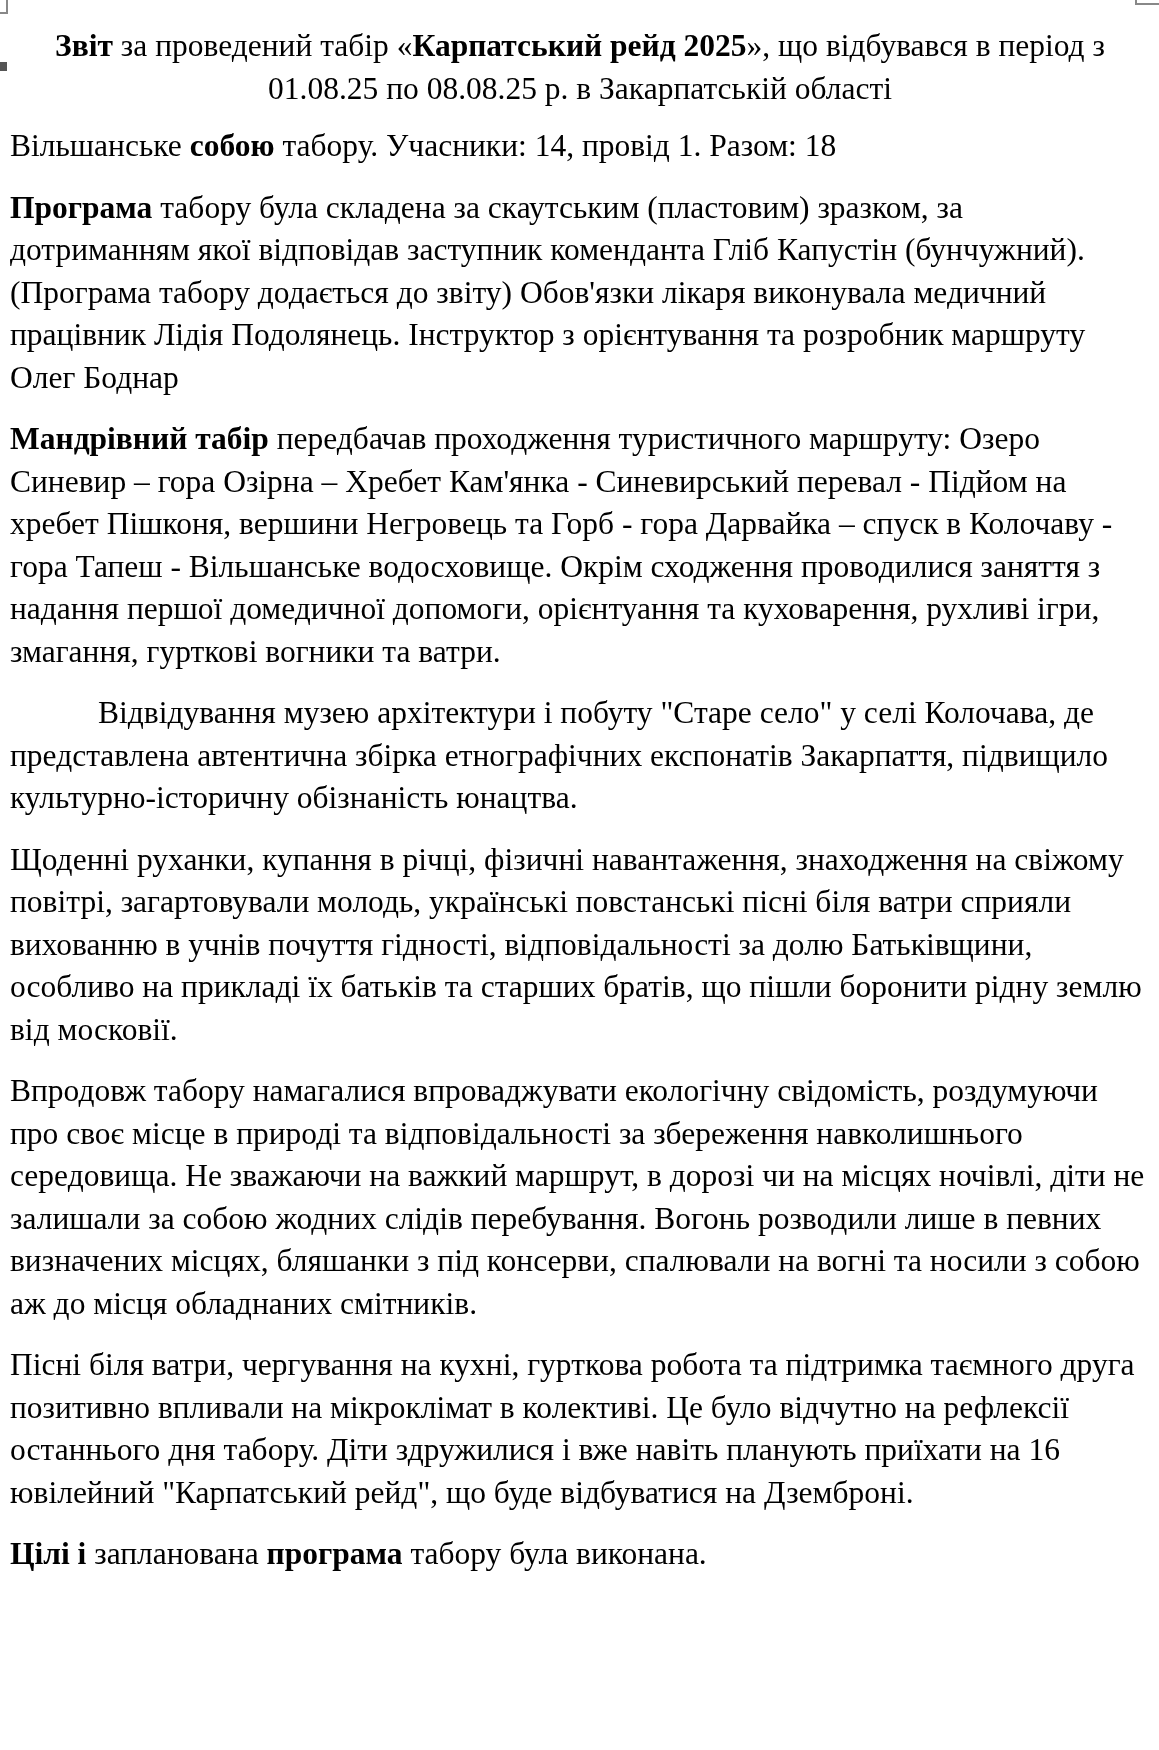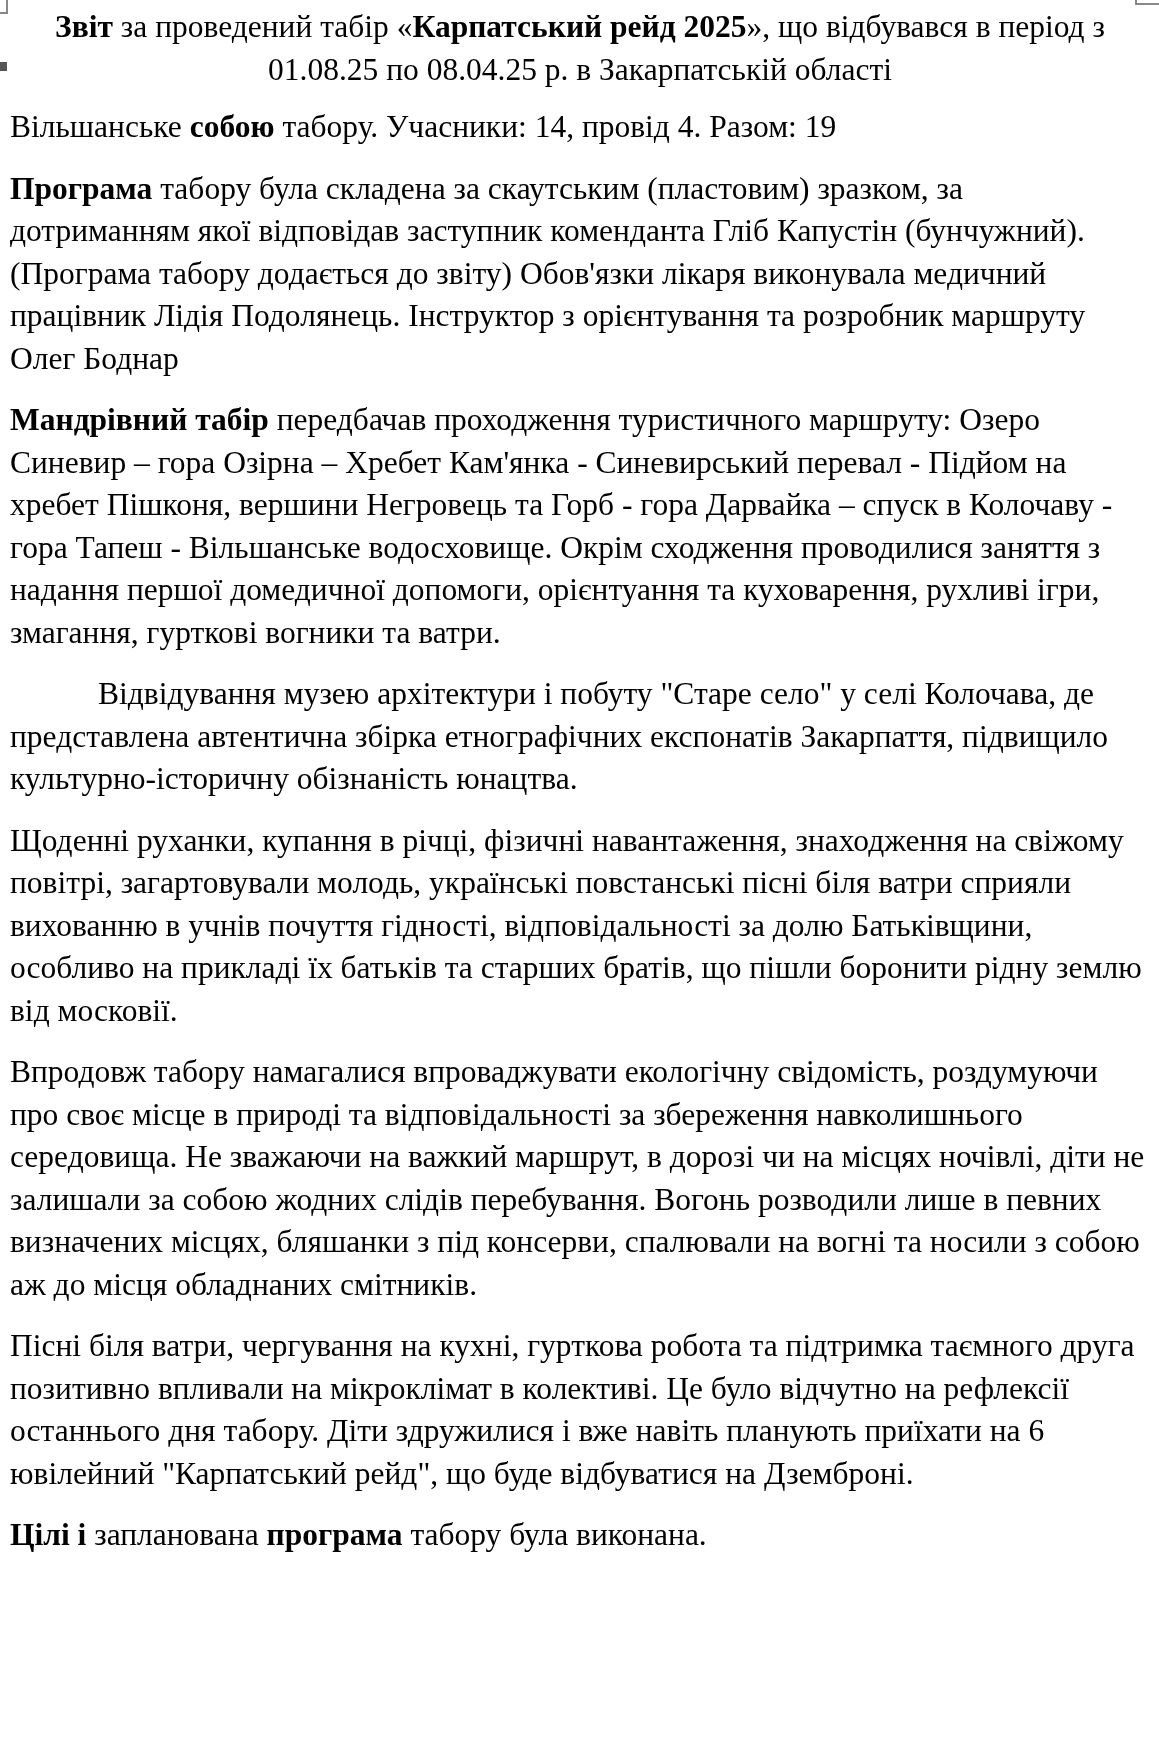--- a/index.html
+++ b/index.html
@@ -7,42 +7,42 @@
     width: 1159px;
     height: 1750px;
     background: #ffffff;
     color: #000000;
     font-family: "Liberation Serif", "DejaVu Serif", serif;
     font-size: 31.5px;
     line-height: 42.5px;
     position: relative;
     overflow: hidden;
   }
-  .doc { padding: 6px 9px 0 10px; }
+  .doc { padding: 25px 9px 0 10px; }
   .title { text-align: center; margin: 0 0 15px 0; }
   .para { margin: 0 0 19px 0; }
   .para.indent { text-indent: 88px; }
   b { font-weight: bold; }
   .artifact { position: absolute; background: transparent; }
   .artifact.tl { left: 0; top: 0; width: 6px; height: 12px; border-right: 2px solid #888888; border-bottom: 2px solid #888888; }
   .artifact.tr { right: 0; top: 0; width: 22px; height: 3px; border-left: 2px solid #888888; border-bottom: 2px solid #888888; }
   .artifact.le { left: 0; top: 62px; width: 7px; height: 9px; background: #555555; }
 </style>
 </head>
 <body>
 
 <div class="artifact tl"></div>
 <div class="artifact tr"></div>
 <div class="artifact le"></div>
 
 <div class="doc">
-  <p class="title"><b>Звіт</b><span> за проведений табір «</span><b>Карпатський рейд 2025</b><span>», що відбувався в період з</span><br><span>01.08.25 по 08.04.25 р. в Закарпатській області</span></p>
+  <p class="title"><b>Звіт</b><span> за проведений табір «</span><b>Карпатський рейд 2025</b><span>», що відбувався в період з</span><br><span>01.08.25 по 08.08.25 р. в Закарпатській області</span></p>
   <div>
-      <p class="para"><span>Вільшанське </span><b>собою</b><span> табору. Учасники: 14, провід 4. Разом: 19</span></p>
+      <p class="para"><span>Вільшанське </span><b>собою</b><span> табору. Учасники: 14, провід 1. Разом: 18</span></p>
       <p class="para"><b>Програма</b><span> табору була складена за скаутським (пластовим) зразком, за дотриманням якої відповідав заступник коменданта Гліб Капустін (бунчужний). (Програма табору додається до звіту) Обов'язки лікаря виконувала медичний працівник Лідія Подолянець. Інструктор з орієнтування та розробник маршруту Олег Боднар</span></p>
       <p class="para"><b>Мандрівний табір</b><span> передбачав проходження туристичного маршруту: Озеро Синевир – гора Озірна – Хребет Кам'янка  - Синевирський перевал - Підйом на хребет Пішконя, вершини Негровець та Горб - гора Дарвайка – спуск в Колочаву - гора Тапеш - Вільшанське водосховище. Окрім сходження проводилися заняття з надання першої домедичної допомоги, орієнтуання та куховарення, рухливі ігри, змагання, гурткові вогники та ватри.</span></p>
       <p class="para indent"><span>Відвідування музею архітектури і побуту "Старе село" у селі Колочава, де представлена автентична збірка етнографічних експонатів Закарпаття, підвищило культурно-історичну обізнаність юнацтва.</span></p>
       <p class="para"><span>Щоденні руханки, купання в річці, фізичні навантаження, знаходження на свіжому повітрі, загартовували молодь, українські повстанські пісні біля ватри сприяли вихованню в учнів почуття гідності, відповідальності за долю Батьківщини, особливо на прикладі їх батьків та старших братів, що пішли боронити рідну землю від московії.</span></p>
       <p class="para"><span>Впродовж табору намагалися впроваджувати екологічну свідомість, роздумуючи про своє місце в природі та відповідальності за збереження навколишнього середовища. Не зважаючи на важкий маршрут, в дорозі чи на місцях ночівлі, діти не залишали за собою жодних слідів перебування. Вогонь розводили лише в певних визначених місцях, бляшанки з під консерви, спалювали на вогні та носили з собою аж до місця обладнаних смітників.</span></p>
-      <p class="para"><span>Пісні біля ватри, чергування на кухні, гурткова робота та підтримка таємного друга позитивно впливали на мікроклімат в колективі. Це було відчутно на рефлексії останнього дня табору. Діти здружилися і вже навіть планують приїхати на 6 ювілейний "Карпатський рейд", що буде відбуватися на Дземброні.</span></p>
+      <p class="para"><span>Пісні біля ватри, чергування на кухні, гурткова робота та підтримка таємного друга позитивно впливали на мікроклімат в колективі. Це було відчутно на рефлексії останнього дня табору. Діти здружилися і вже навіть планують приїхати на 16 ювілейний "Карпатський рейд", що буде відбуватися на Дземброні.</span></p>
       <p class="para"><b>Цілі і</b><span> запланована </span><b>програма</b><span> табору була виконана.</span></p>
     </div>
 </div>
 
 </body></html>

